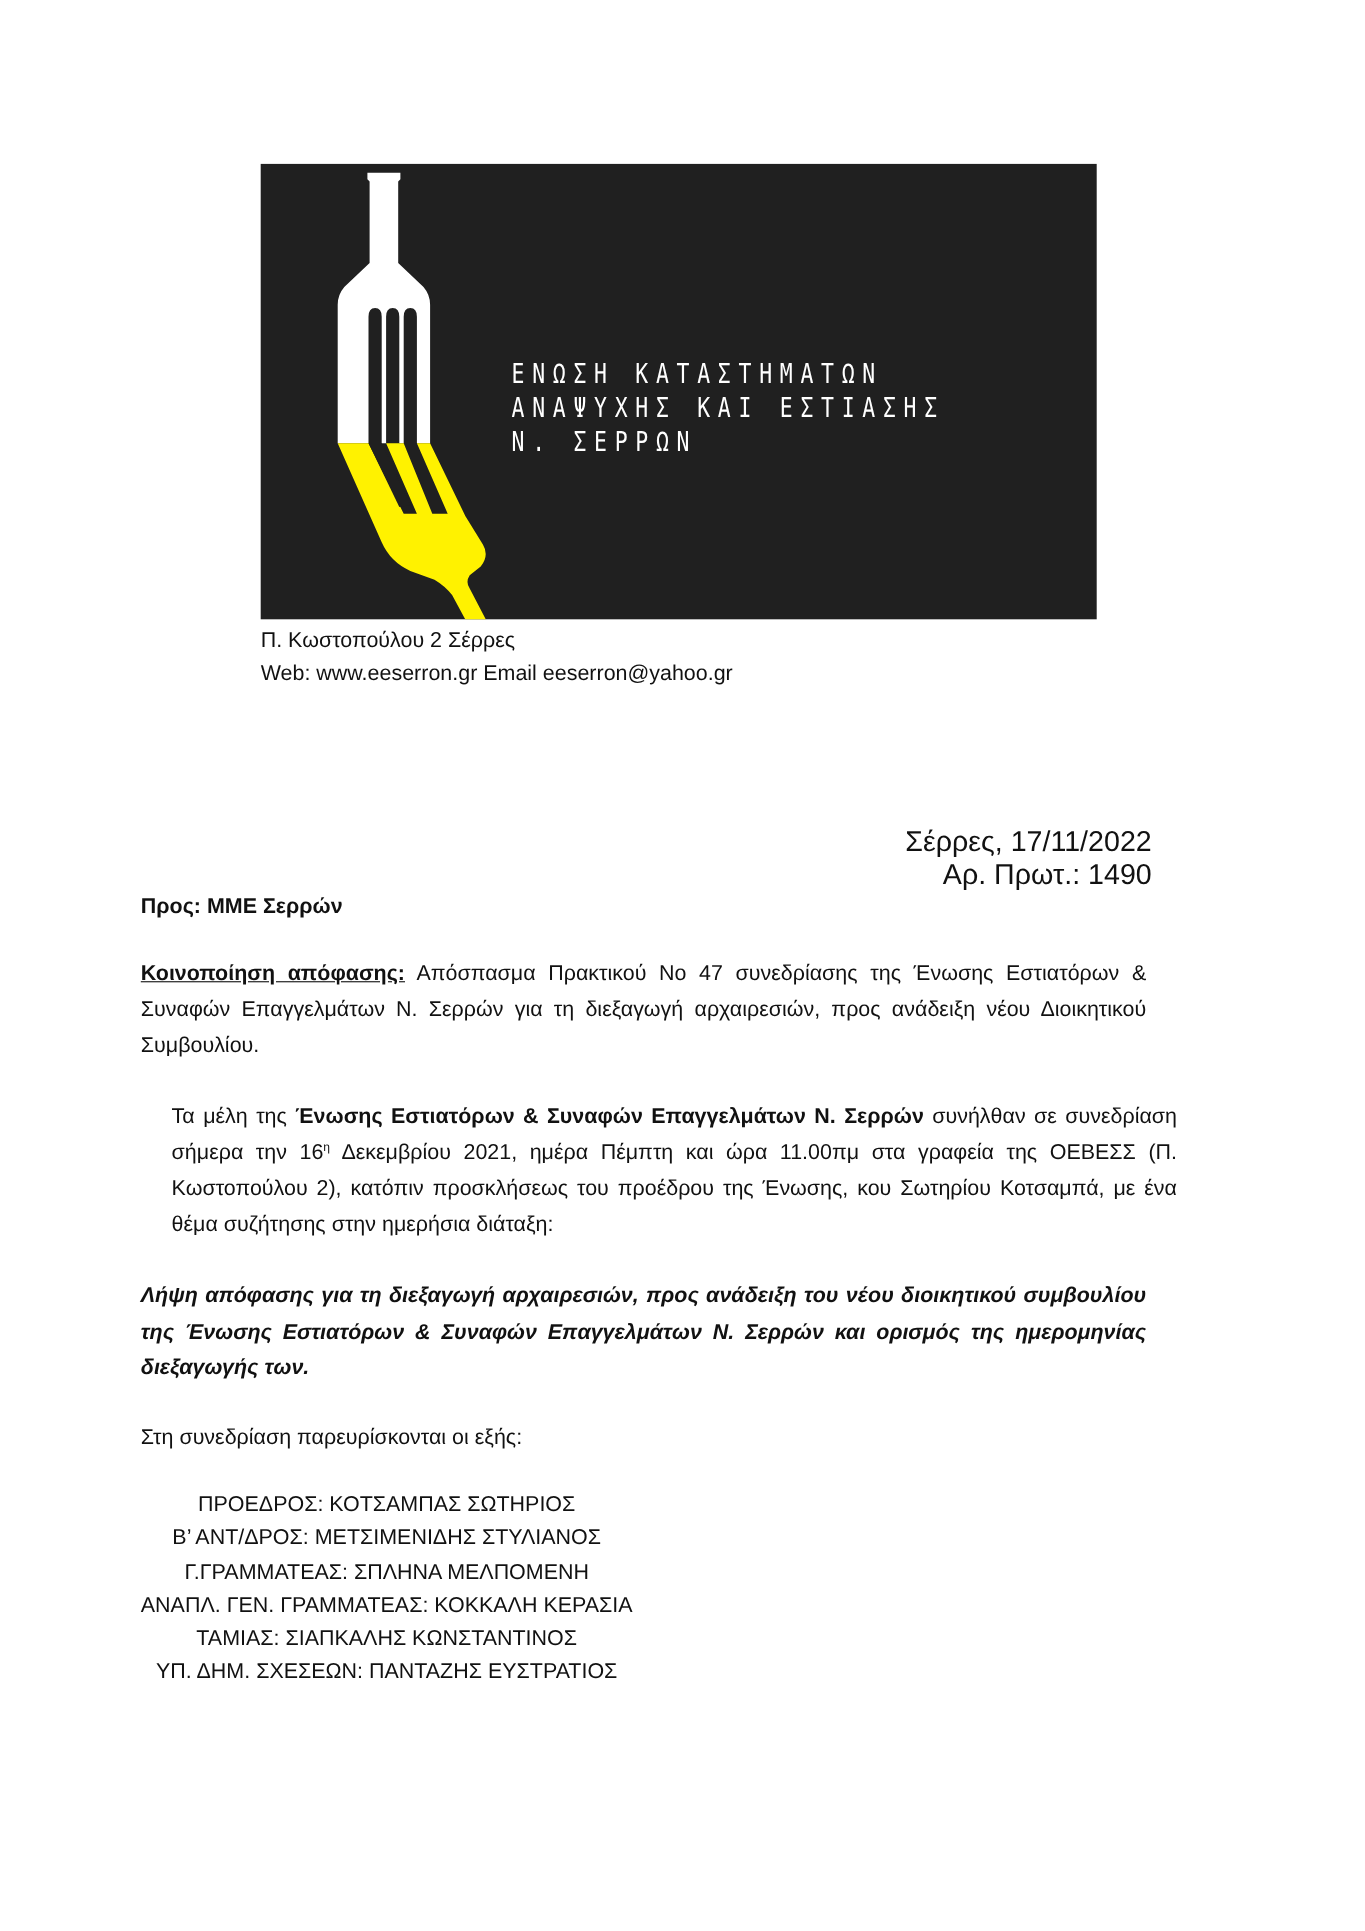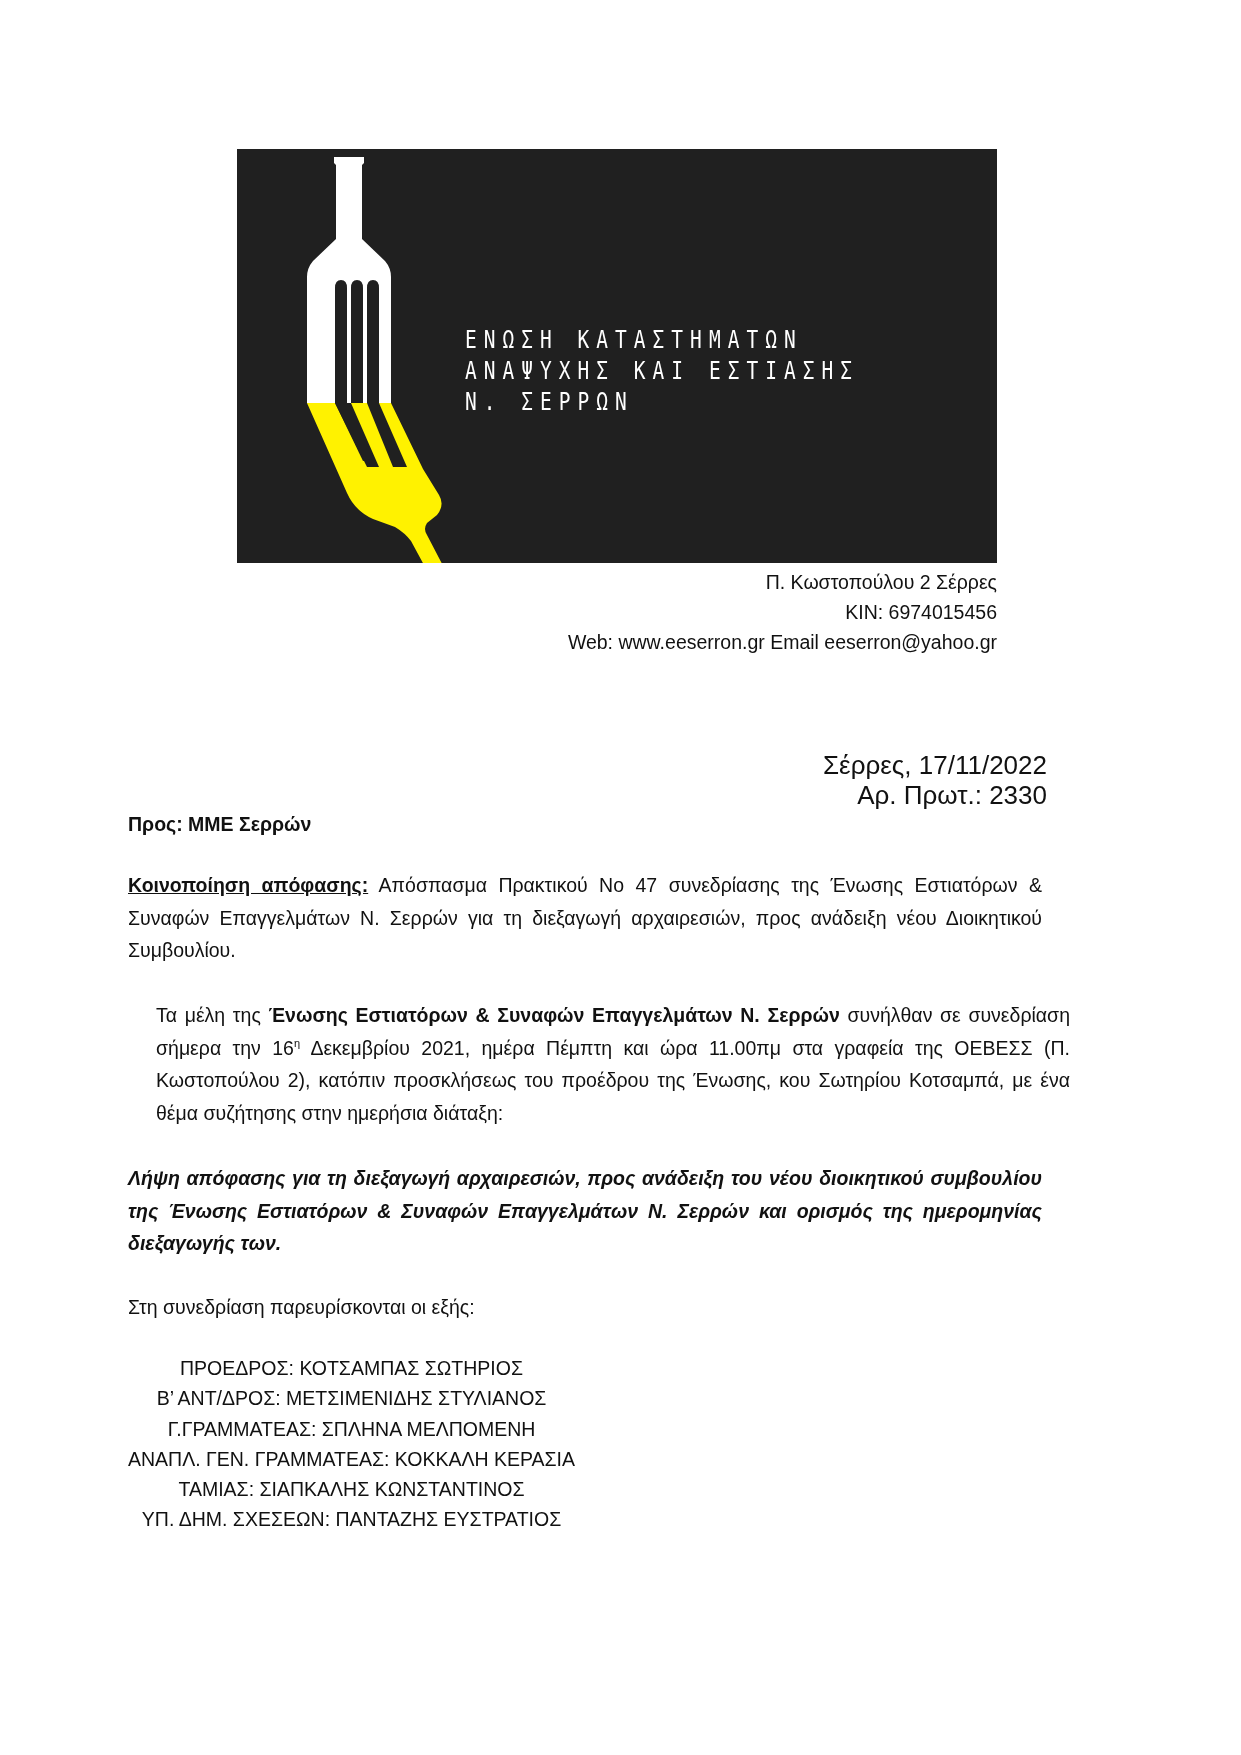--- a/index.html
+++ b/index.html
@@ -21,21 +21,21 @@
     color: #ffffff; font-family: "DejaVu Sans Mono", "Liberation Mono", monospace;
     font-size: 25px; letter-spacing: 9px; line-height: 31px;
     transform: scaleX(0.78); transform-origin: left top;
     font-weight: normal;
   }
   .logo-text div { white-space: nowrap; }
 
   
   .contacts {
     position: absolute; left: 237px; top: 567px; width: 760px;
-    text-align: right; font-size: 19.5px; line-height: 30px; color: #111;
+    text-align: left; font-size: 19.5px; line-height: 30px; color: #111;
   }
 
   
   .meta-right {
     position: absolute; right: 194px; top: 718px; text-align: right;
     font-size: 26px; line-height: 30px; margin-top: 32px;
   }
 
   .body-text {
     position: absolute; left: 128px; width: 914px;
@@ -69,27 +69,26 @@
     </svg>
     <div class="logo-text">
       <div>ΕΝΩΣΗ ΚΑΤΑΣΤΗΜΑΤΩΝ</div>
       <div>ΑΝΑΨΥΧΗΣ ΚΑΙ ΕΣΤΙΑΣΗΣ</div>
       <div>Ν. ΣΕΡΡΩΝ</div>
     </div>
   </div>
 
   <div class="contacts">
     <div>Π. Κωστοπούλου 2 Σέρρες</div>
-    <div>ΚΙΝ: 6974015456</div>
     <div>Web: www.eeserron.gr  Email eeserron@yahoo.gr</div>
   </div>
 
   <div class="meta-right">
     <div>Σέρρες, 17/11/2022</div>
-    <div>Αρ. Πρωτ.: 2330</div>
+    <div>Αρ. Πρωτ.: 1490</div>
   </div>
 
   <div class="body-text to-line">Προς: ΜΜΕ Σερρών</div>
 
   <div class="body-text notice"><span class="u">Κοινοποίηση απόφασης:</span><span> Απόσπασμα Πρακτικού Νο 47 συνεδρίασης της Ένωσης Εστιατόρων &amp; Συναφών Επαγγελμάτων Ν. Σερρών για τη διεξαγωγή αρχαιρεσιών, προς ανάδειξη νέου Διοικητικού Συμβουλίου.</span></div>
 
   <div class="body-text members-para"><span>Τα μέλη της </span><b>Ένωσης Εστιατόρων &amp; Συναφών Επαγγελμάτων Ν. Σερρών</b><span> συνήλθαν σε συνεδρίαση σήμερα την 16</span><sup>η</sup><span> Δεκεμβρίου 2021, ημέρα Πέμπτη και ώρα 11.00πμ στα γραφεία της ΟΕΒΕΣΣ (Π. Κωστοπούλου 2), κατόπιν προσκλήσεως του προέδρου της Ένωσης, κου Σωτηρίου Κοτσαμπά, με ένα θέμα συζήτησης στην ημερήσια διάταξη:</span></div>
 
   <div class="body-text agenda">Λήψη απόφασης για τη διεξαγωγή αρχαιρεσιών, προς ανάδειξη του νέου διοικητικού συμβουλίου της Ένωσης Εστιατόρων &amp; Συναφών Επαγγελμάτων Ν. Σερρών και ορισμός της ημερομηνίας διεξαγωγής των.</div>
 

